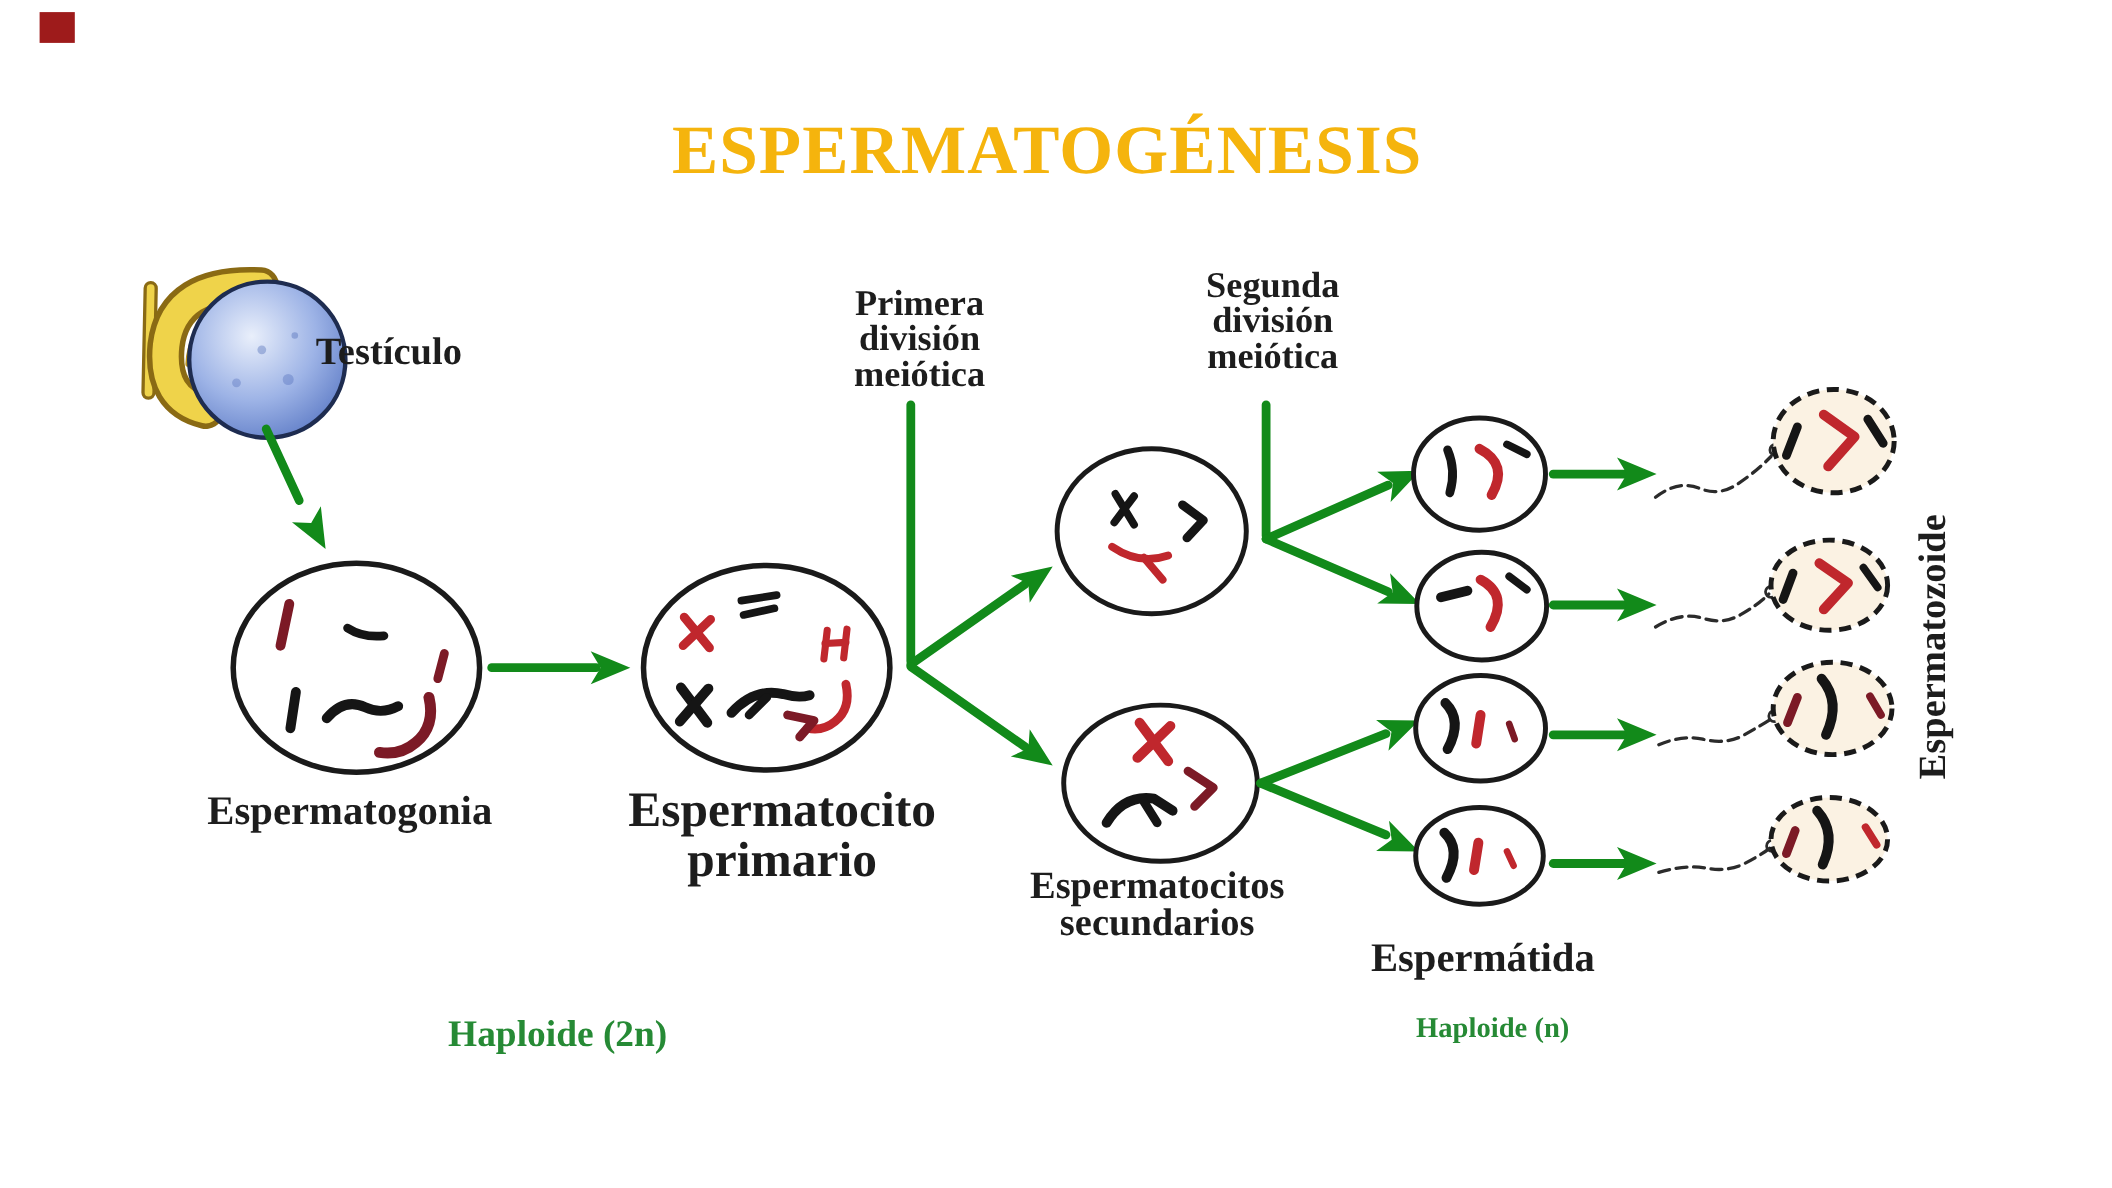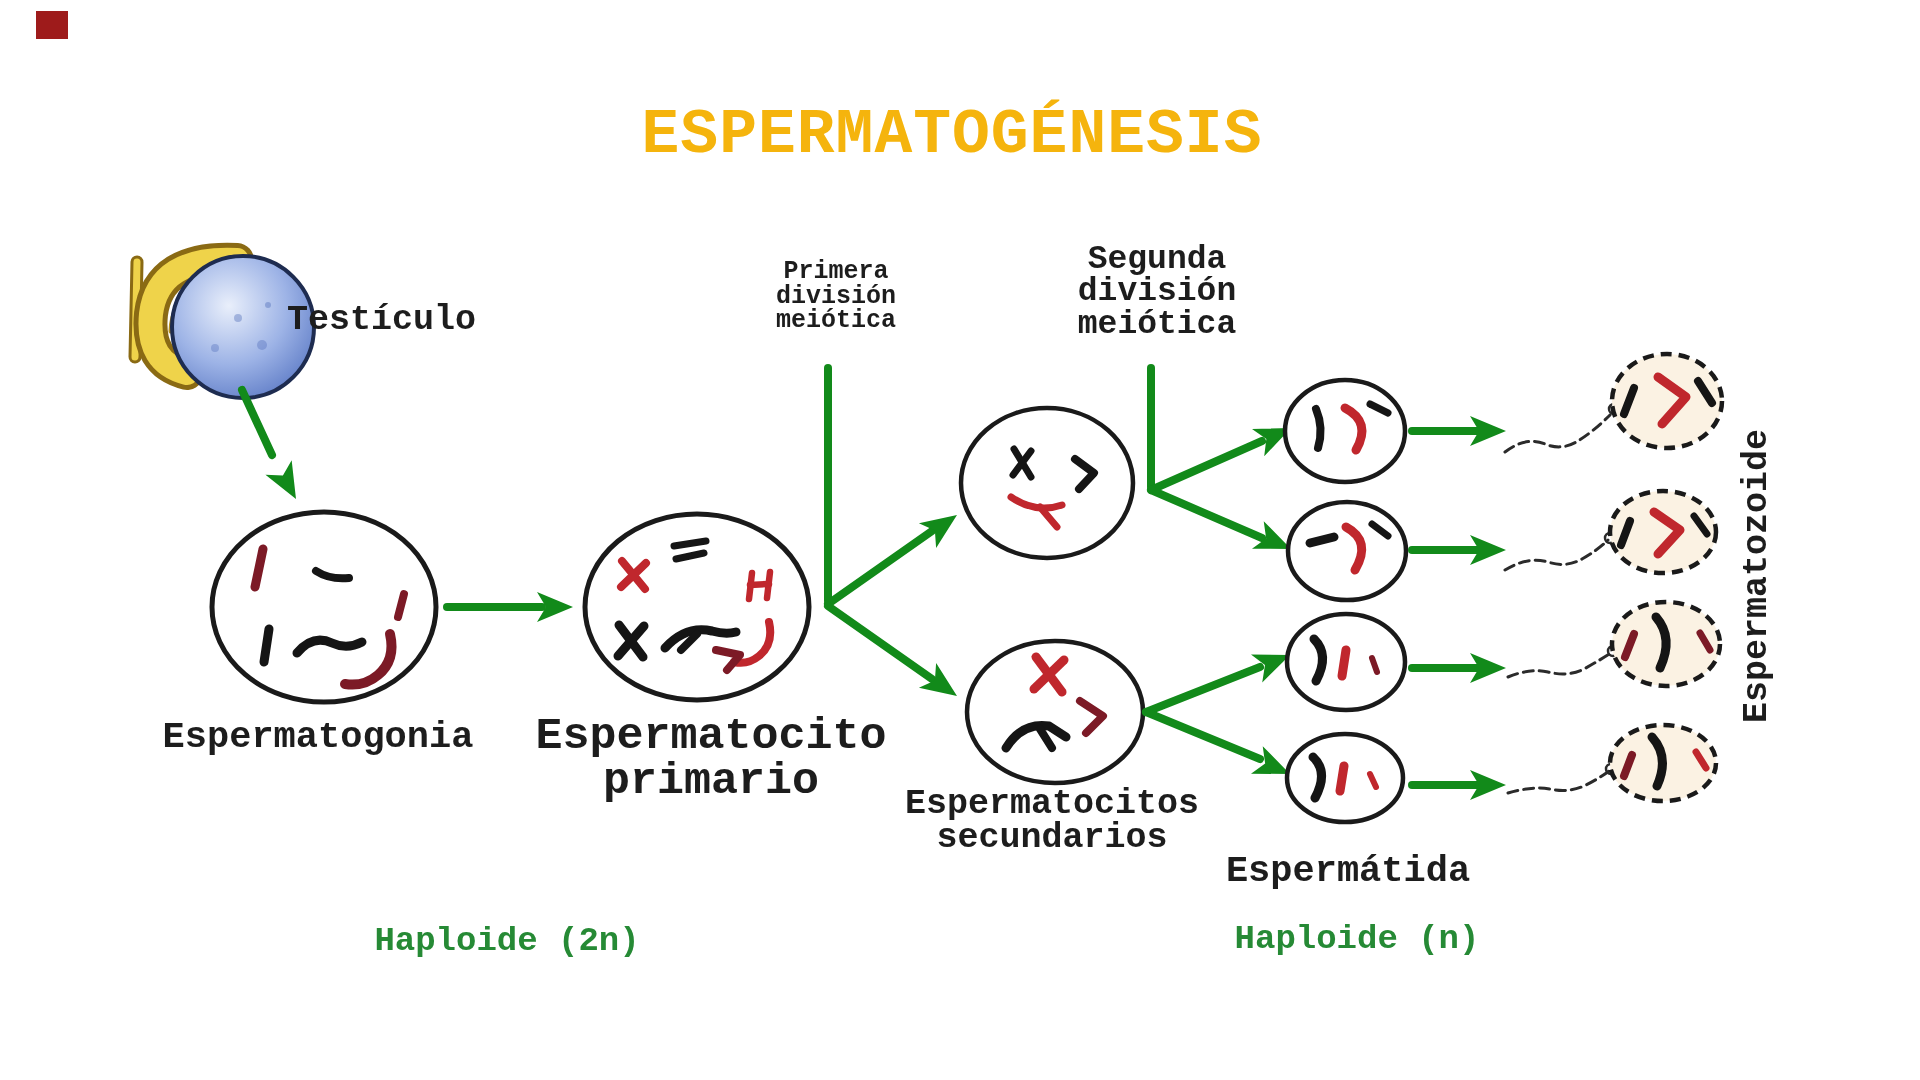--- a/index.html
+++ b/index.html
@@ -1,17 +1,17 @@
 <!DOCTYPE html>
 <html style="--title-gold: #F5B40D; --arrow-green: #128A1A; --ploidy-green: #268A35; --label-dark: #1D1D1D; --chromosome-red: #C0272D; --chromosome-dark-red: #7C1A26; --chromosome-black: #151515; --cell-outline: #1A1A1A; --sperm-head-fill: #FBF2E3; --testis-blue: #7F9ADE; --epididymis-yellow: #EFD34A; --corner-red: #9E1B1B;"><head>
 <meta charset="utf-8">
 <style>
   html,body{margin:0;padding:0;background:#fff;}
   #canvas{position:relative;width:1920px;height:1080px;background:#fff;overflow:hidden;
-          font-family:Liberation Mono, monospace;}
+          font-family:Liberation Serif, serif;}
   svg{position:absolute;left:0;top:0;}
   .lbl{position:absolute;font-weight:700;color:var(--label-dark);white-space:nowrap;}
   .center{transform:translateX(-50%);text-align:center;}
   .title{font-size:63px;color:var(--title-gold);letter-spacing:1px;}
   .green-lbl{color:var(--ploidy-green);}
   .ln{display:block;}
   .rot{transform:rotate(-90deg);transform-origin:center center;text-align:center;}
   
   .cell{fill:#fff;stroke:var(--cell-outline);stroke-width:5;}
   .cell-s{fill:#fff;stroke:var(--cell-outline);stroke-width:4.5;}
@@ -208,21 +208,21 @@
 
   <div class="lbl" style="left:287px;top:300px;font-size:35px;">Testículo</div>
 
   <div class="lbl center" style="left:318px;top:716px;font-size:37px;">Espermatogonia</div>
 
   <div class="lbl center" style="left:711px;top:714px;font-size:45px;line-height:1.0;">
     <span class="ln">Espermatocito</span>
     <span class="ln">primario</span>
   </div>
 
-  <div class="lbl center" style="left:836px;top:260px;font-size:25px;line-height:0.98;">
+  <div class="lbl center" style="left:836px;top:260px;font-size:33px;line-height:0.98;">
     <span class="ln">Primera</span>
     <span class="ln">división</span>
     <span class="ln">meiótica</span>
   </div>
 
   <div class="lbl center" style="left:1157px;top:244px;font-size:33px;line-height:0.98;">
     <span class="ln">Segunda</span>
     <span class="ln">división</span>
     <span class="ln">meiótica</span>
   </div>
@@ -231,15 +231,15 @@
 
   <div class="lbl center" style="left:1052px;top:788px;font-size:35px;line-height:0.97;">
     <span class="ln">Espermatocitos</span>
     <span class="ln">secundarios</span>
   </div>
 
   <div class="lbl rot" style="left:1622px;top:568px;width:270px;font-size:35px;">Espermatozoide</div>
 
   <div class="lbl center green-lbl" style="left:507px;top:922px;font-size:34px;">Haploide (2n)</div>
 
-  <div class="lbl center green-lbl" style="left:1357px;top:920px;font-size:34px;">Haploide (n)</div>
+  <div class="lbl center green-lbl" style="left:1357px;top:920px;font-size:26px;">Haploide (n)</div>
 
 </div>
 
 </body></html>

